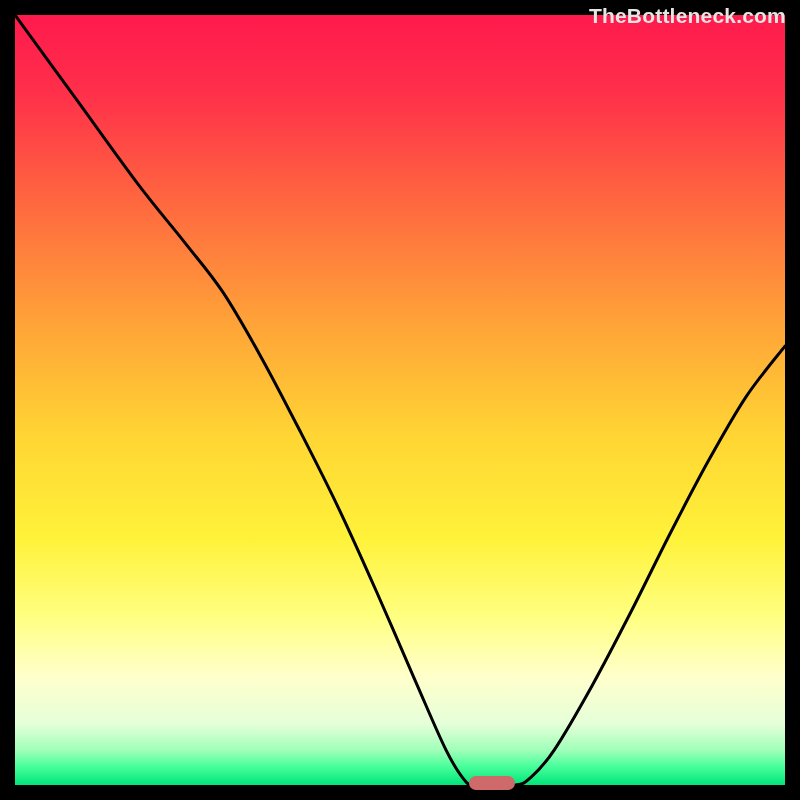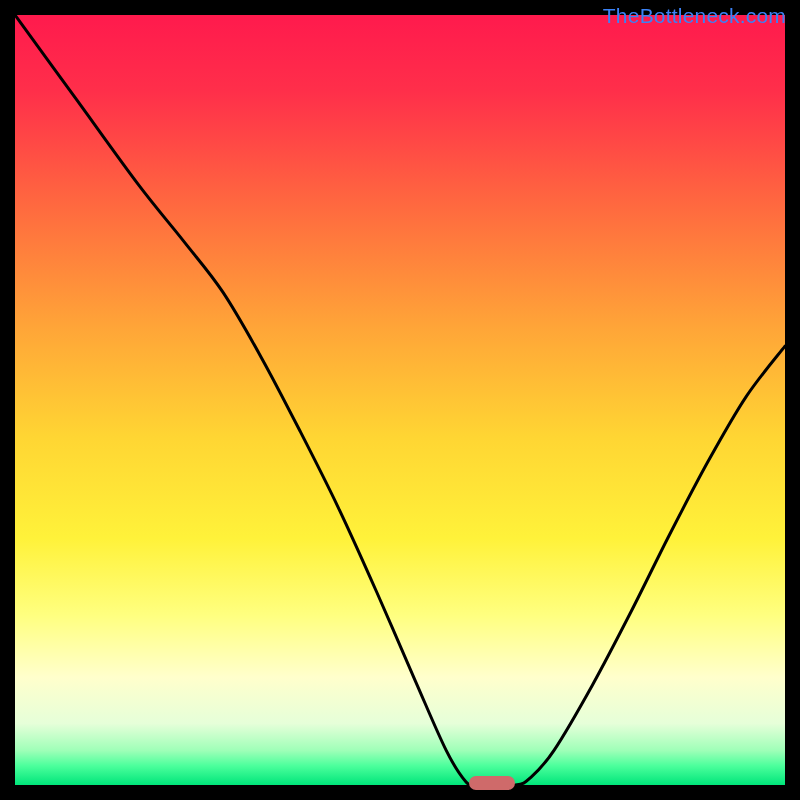--- a/index.html
+++ b/index.html
@@ -14,23 +14,23 @@
   .frame {
     position: relative;
     width: 800px;
     height: 800px;
     background: #000;
   }
   .watermark {
     position: absolute;
     top: 4px;
     right: 14px;
-    color: #3b82f6;
+    color: #e5e5e5;
     font-size: 21px;
-    font-weight: normal;
+    font-weight: bold;
     letter-spacing: 0.2px;
     z-index: 50;
   }
   svg.plot {
     position: absolute;
     left: 15px;
     top: 15px;
     width: 770px;
     height: 770px;
     display: block;

